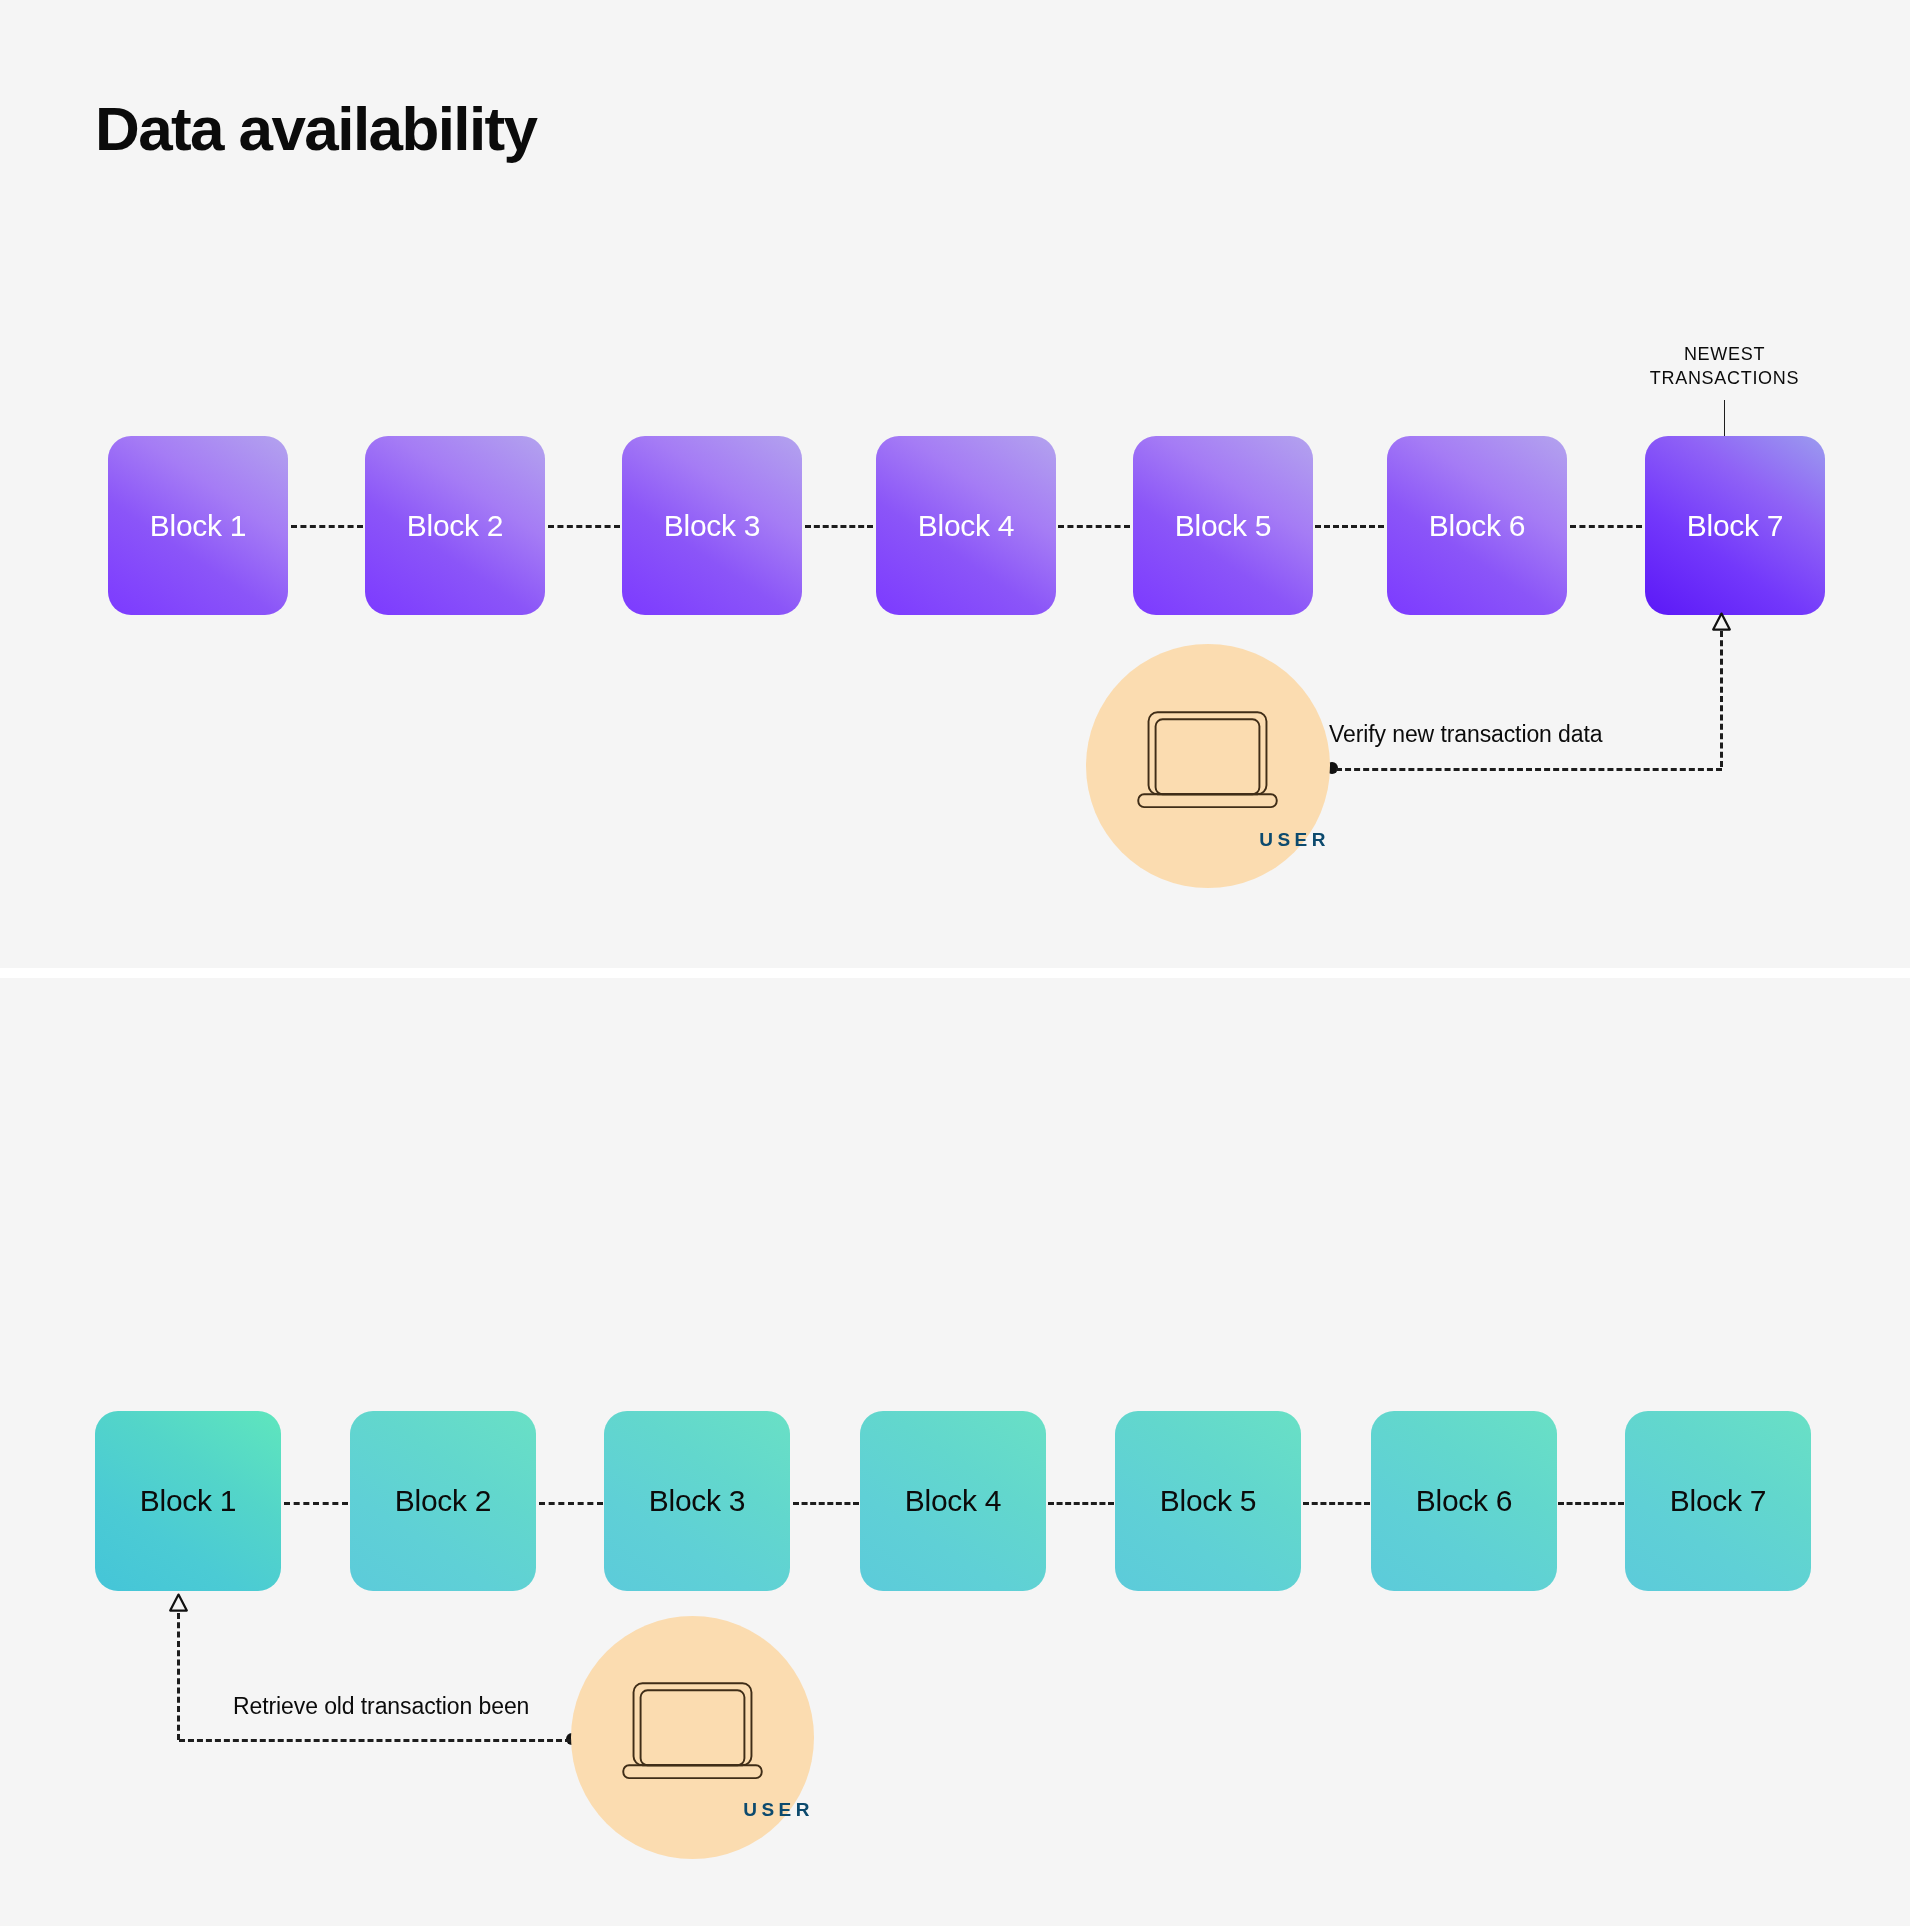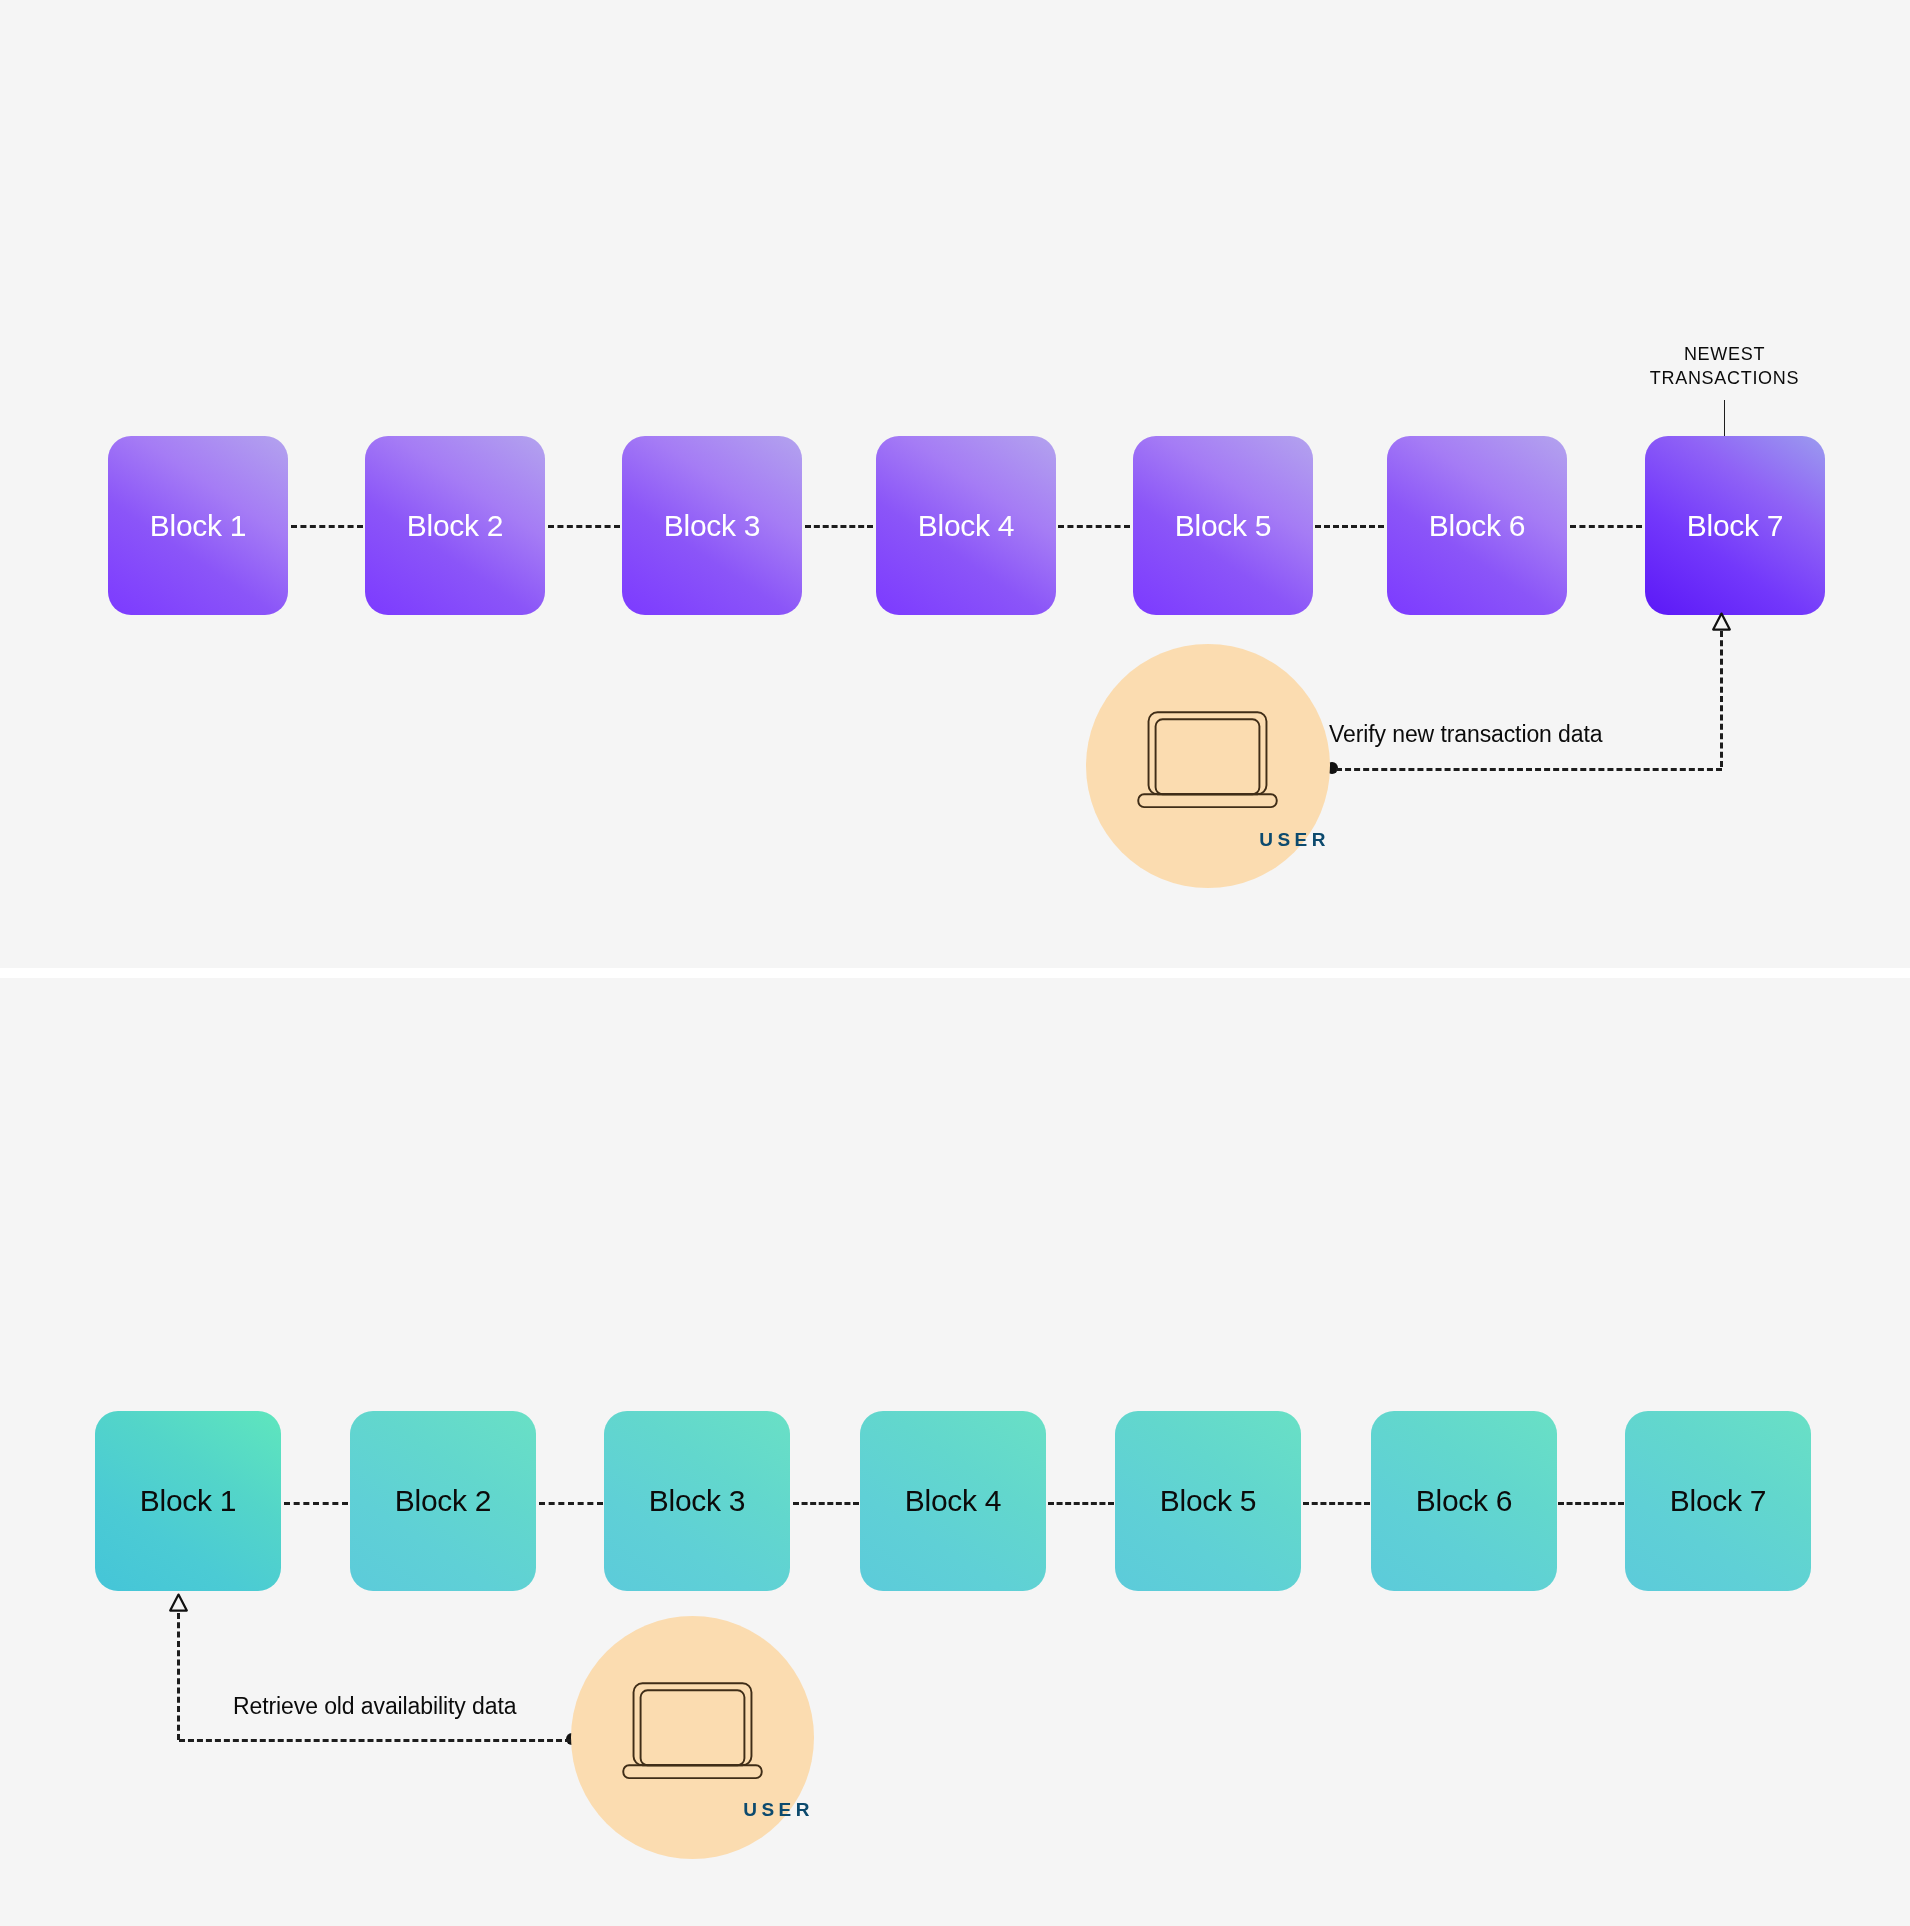--- a/index.html
+++ b/index.html
@@ -124,20 +124,21 @@
   }
   .anno-head{ position:absolute; }
 </style>
 </head>
 <body>
 
 <div class="page">
 
   <div class="section" id="section-availability">
 
+    <div class="sec-title" style="left:95px; top:98px;">Data availability</div>
 
 
     <div class="newest-label" style="left:1615px; top:342px;">NEWEST
 TRANSACTIONS</div>
     <div class="newest-stem" style="left:1724px; top:400px; height:42px;"></div>
 
     <div class="chain" style="top:436px;">
 
       <div class="block purple" style="left:108px;  top:0;">Block 1</div>
       <div class="block purple" style="left:365px;  top:0;">Block 2</div>
@@ -204,21 +205,21 @@
     </div>
 
     <div class="anno-dot" style="left:566px; top:755px;"></div>
     <div class="anno-h" style="left:179px; top:761px; width:392px;"></div>
     <div class="anno-v" style="left:177px; top:635px; height:127px;"></div>
     <div class="anno-head" style="left:167px; top:614px;">
       <svg width="23" height="23" viewBox="0 0 36 36">
         <path d="M18 4 L31 29 L5 29 Z" fill="none" stroke="#111111" stroke-width="3.5" stroke-linejoin="round"></path>
       </svg>
     </div>
-    <div class="anno-label" style="left:233px; top:715px;">Retrieve old availability data</div>
+    <div class="anno-label" style="left:233px; top:715px;">Retrieve old transaction been</div>
 
     <div class="user-node" style="left:571px; top:638px; width:243px; height:243px;">
       <div class="user-circle" style="width:243px; height:243px;"></div>
       <div class="user-laptop" style="left:51px; top:65px;">
         <svg width="141" height="100" viewBox="0 0 220 155">
           <rect x="18" y="3" width="184" height="128" rx="14" ry="14" fill="none" stroke="#3f2d17" stroke-width="3"></rect>
           <rect x="29" y="14" width="162" height="117" rx="11" ry="11" fill="none" stroke="#3f2d17" stroke-width="3"></rect>
           <rect x="2" y="131" width="216" height="20" rx="9" ry="9" fill="none" stroke="#3f2d17" stroke-width="3"></rect>
         </svg>
       </div>

